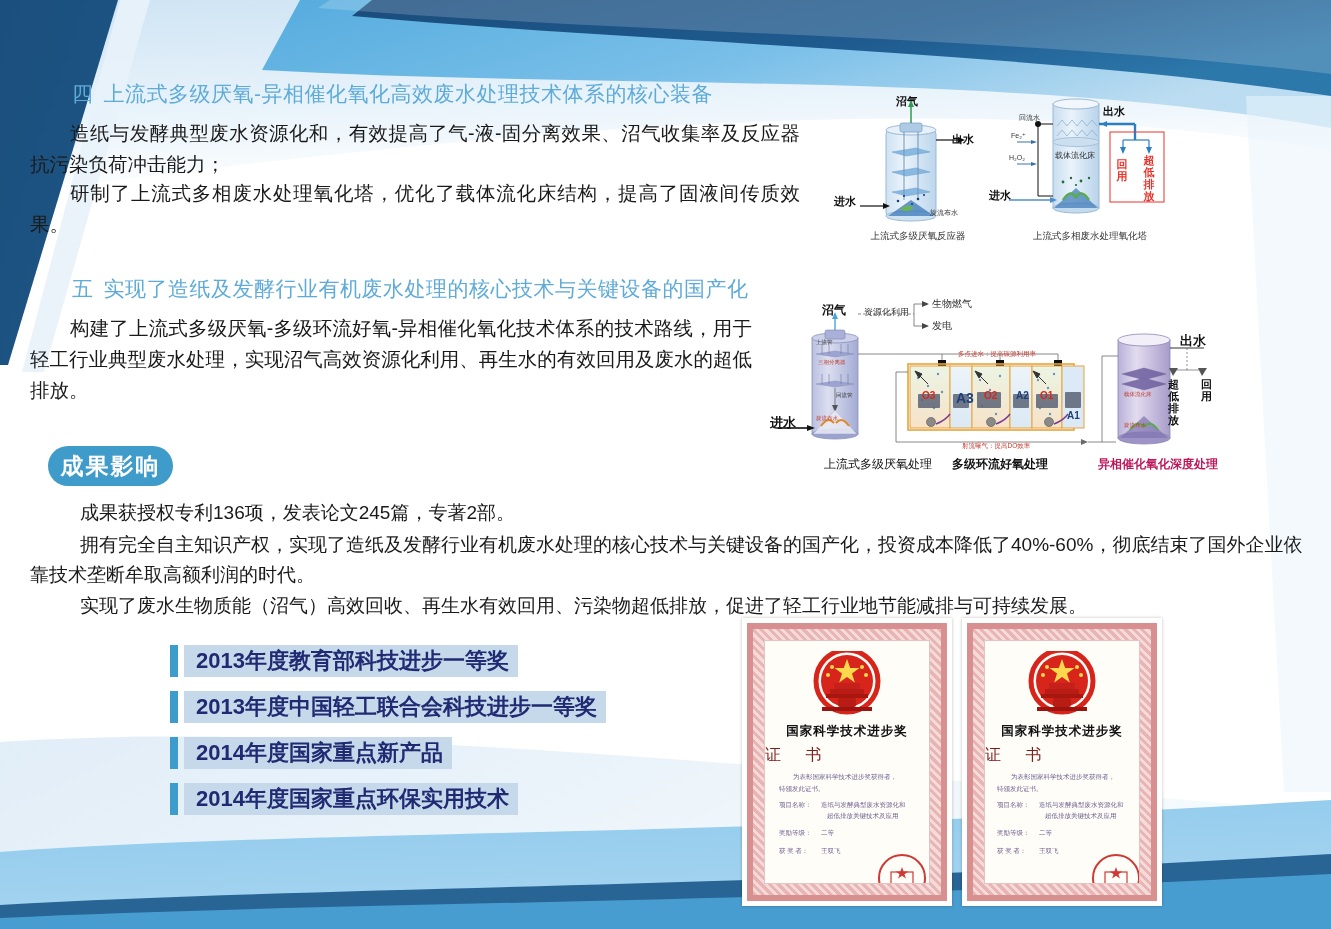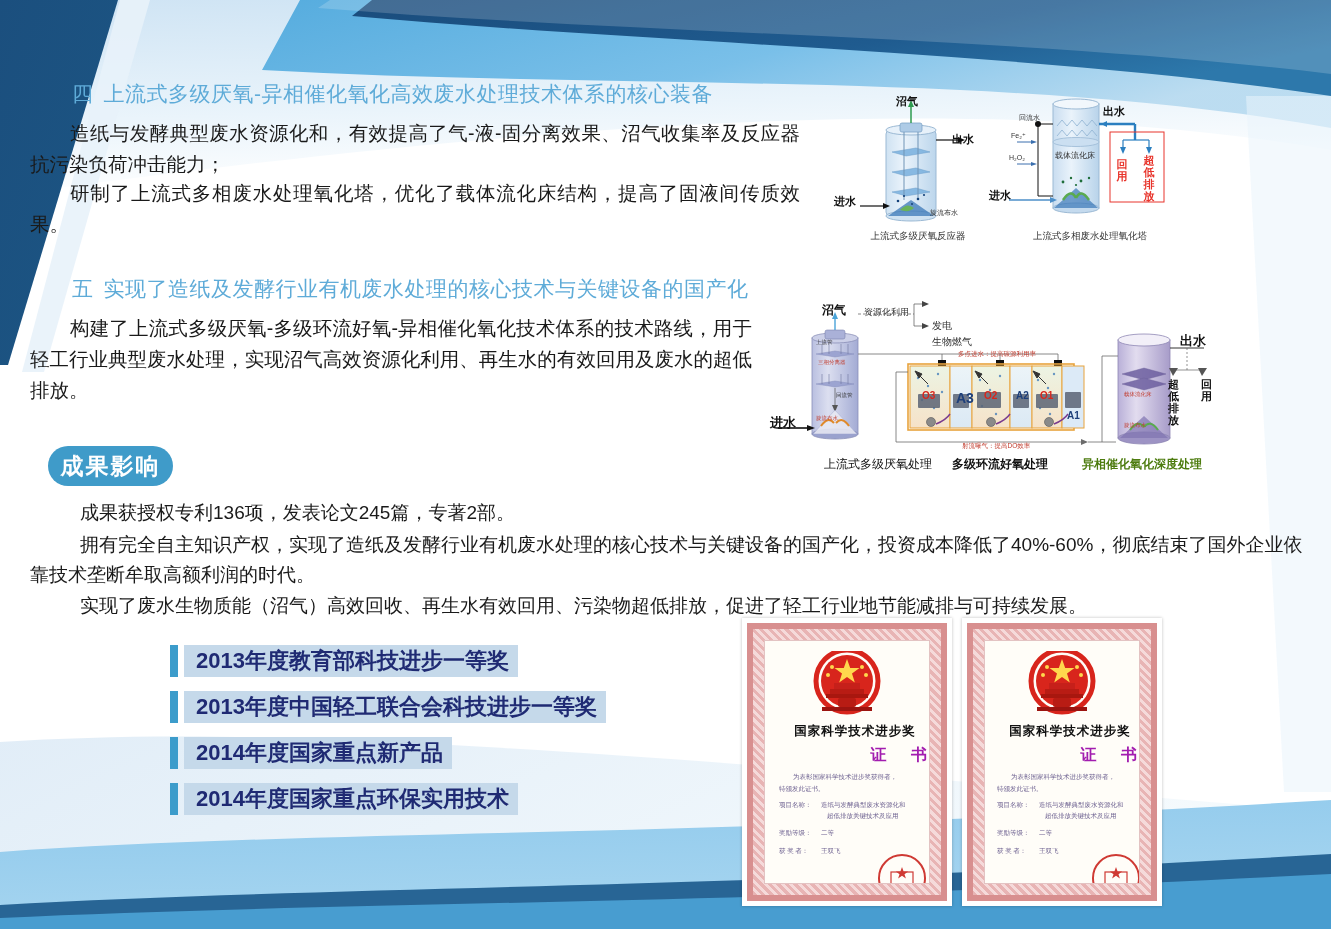--- a/index.html
+++ b/index.html
@@ -56,24 +56,24 @@
   .lbl-red-b{position:absolute;font-size:11px;color:#e8352c;font-weight:bold;white-space:nowrap;line-height:12px;}
   .lbl-green{position:absolute;font-size:12px;font-weight:bold;color:#111;white-space:nowrap;}
 
   
   .cert{position:absolute;background:#fff;box-shadow:0 0 3px rgba(0,0,0,.25);}
   .cert-inner{position:absolute;inset:5px;border:6px solid #d88f8f;
     background:
       repeating-linear-gradient(45deg,#e8b4b4 0 3px,#f5dada 3px 6px);
     box-sizing:border-box;}
   .cert-face{position:absolute;inset:11px;background:#fffdf8;box-sizing:border-box;
-    border:1px solid #e3c3c3;overflow:hidden;padding-left:8px;}
+    border:1px solid #e3c3c3;overflow:hidden;}
   .emblem{position:absolute;left:50%;transform:translateX(-50%);}
   .cert-title{position:absolute;width:100%;text-align:center;color:#111;font-weight:bold;}
-  .cert-sub{position:absolute;width:100%;text-align:right;color:#a21caf;font-weight:bold;letter-spacing:10px;}
+  .cert-sub{position:absolute;width:100%;text-align:left;color:#7f1d1d;font-weight:normal;letter-spacing:10px;}
   .cert-line{position:absolute;color:#6b5f8f;font-family:"Liberation Serif",serif;}
   .seal{position:absolute;border:2.5px solid #cf3a34;border-radius:50%;}
 </style>
 </head>
 <body>
 
 <div class="stage">
 
   <svg class="bg-svg" viewBox="0 0 1331 929" preserveAspectRatio="none">
     <defs>
@@ -441,21 +441,21 @@
         <line x1="142" y1="8" x2="142" y2="18" stroke="#555" stroke-width="0.7"></line>
         <line x1="142" y1="8" x2="152" y2="8" stroke="#555" stroke-width="0.7"></line>
         <line x1="142" y1="30" x2="152" y2="30" stroke="#555" stroke-width="0.7"></line>
         <polygon points="157,8 150,5 150,11" fill="#444"></polygon>
         <polygon points="157,30 150,27 150,33" fill="#444"></polygon>
       </svg>
 
       
       <div class="lbl-green" style="left:50px;top:6px;">沼气</div>
       <div class="lbl-sm" style="left:92px;top:10px;font-size:9px;">资源化利用</div>
-      <div class="lbl-sm" style="left:160px;top:1px;font-size:10px;margin-top:38px;">生物燃气</div>
+      <div class="lbl-sm" style="left:160px;top:1px;font-size:10px;">生物燃气</div>
       <div class="lbl-sm" style="left:160px;top:23px;font-size:10px;">发电</div>
       <div class="lbl" style="left:-2px;top:118px;font-size:13px;">进水</div>
       <div class="lbl" style="left:408px;top:36px;font-size:13px;">出水</div>
       <div class="lbl-red" style="left:186px;top:54px;">多点进水：提高碳源利用率</div>
       <div class="lbl-red" style="left:190px;top:146px;">射流曝气：提高DO效率</div>
       <div class="lbl" style="left:429px;top:82px;font-size:11px;width:14px;white-space:normal;line-height:12px;">回用</div>
       <div class="lbl" style="left:396px;top:82px;font-size:11px;width:14px;white-space:normal;line-height:12px;">超低排放</div>
       <div class="lbl-red" style="left:46px;top:63px;font-size:5.5px;">三相分离器</div>
       <div class="lbl-sm" style="left:44px;top:43px;font-size:5.5px;">上流管</div>
       <div class="lbl-sm" style="left:64px;top:96px;font-size:5.5px;">回流管</div>
@@ -467,21 +467,21 @@
       <div class="lbl" style="left:150px;top:94px;font-size:10px;color:#d8261c;">O3</div>
       <div class="lbl" style="left:184px;top:94px;font-size:14px;color:#1d3f7a;">A3</div>
       <div class="lbl" style="left:212px;top:94px;font-size:10px;color:#d8261c;">O2</div>
       <div class="lbl" style="left:244px;top:94px;font-size:10px;color:#1d3f7a;">A2</div>
       <div class="lbl" style="left:268px;top:94px;font-size:10px;color:#d8261c;">O1</div>
       <div class="lbl" style="left:295px;top:94px;font-size:10px;color:#1d3f7a;margin-top:20px;">A1</div>
 
       
       <div style="position:absolute;left:0px;top:160px;width:160px;text-align:right;font-size:12px;font-weight:normal;color:#111;">上流式多级厌氧处理</div>
       <div style="position:absolute;left:158px;top:160px;width:140px;text-align:center;font-size:12px;font-weight:bold;color:#111;">多级环流好氧处理</div>
-      <div style="position:absolute;left:294px;top:160px;width:152px;text-align:center;font-size:12px;font-weight:bold;color:#4d7c0f;">异相催化氧化深度处理</div>
+      <div style="position:absolute;left:294px;top:160px;width:152px;text-align:right;font-size:12px;font-weight:bold;color:#be185d;">异相催化氧化深度处理</div>
     </div>
 
     <div class="cert" style="left:742px;top:618px;width:210px;height:288px;">
       <div class="cert-inner">
         <div class="cert-face">
           <svg class="emblem" style="top:10px;" width="78" height="66" viewBox="0 0 78 66">
             <circle cx="39" cy="30" r="26" fill="#d8251c"></circle>
             <path d="M8,30 a31,31 0 0 1 62,0 a31,31 0 0 1 -62,0" fill="none" stroke="#d8251c" stroke-width="5"></path>
             <polygon points="39,8 42.2,17 51.5,17 44,22.6 46.8,31.6 39,26 31.2,31.6 34,22.6 26.5,17 35.8,17" fill="#ffd84d"></polygon>
             <circle cx="24" cy="16" r="2" fill="#ffd84d"></circle>

